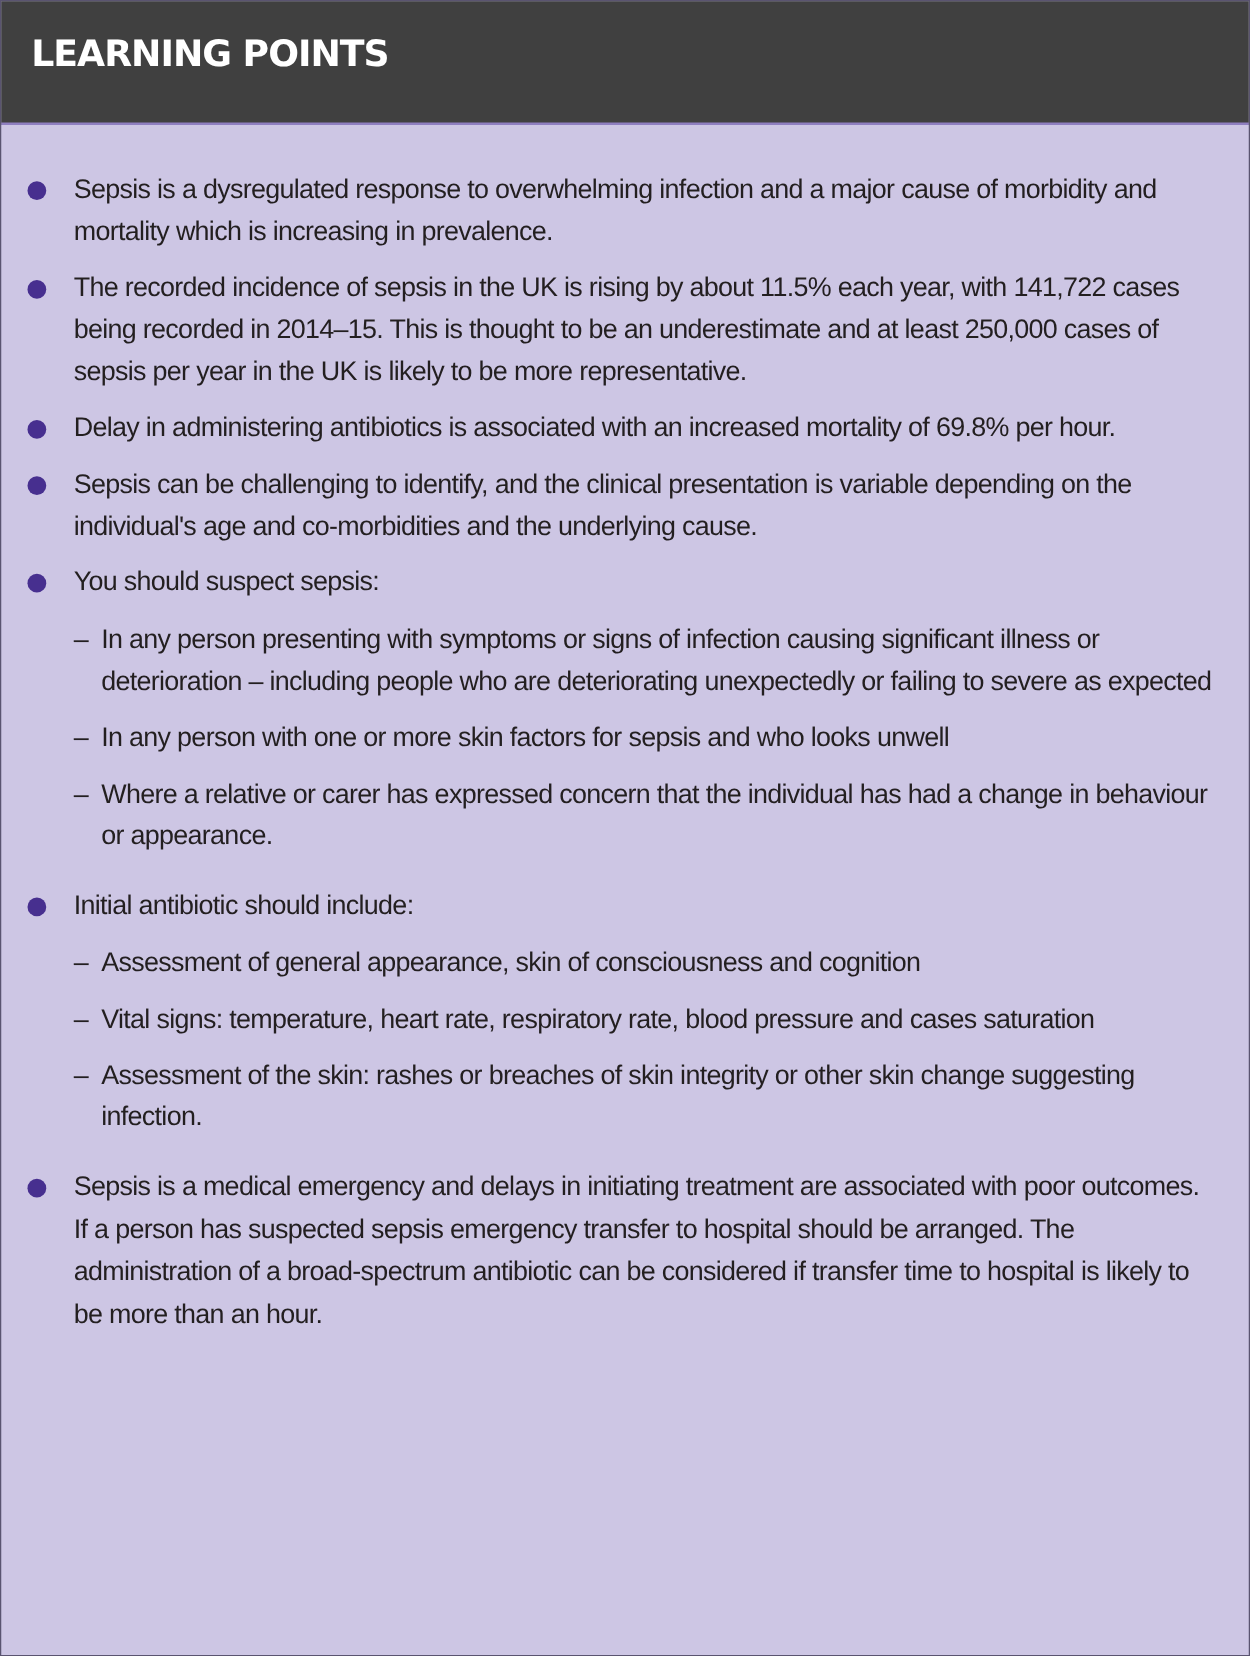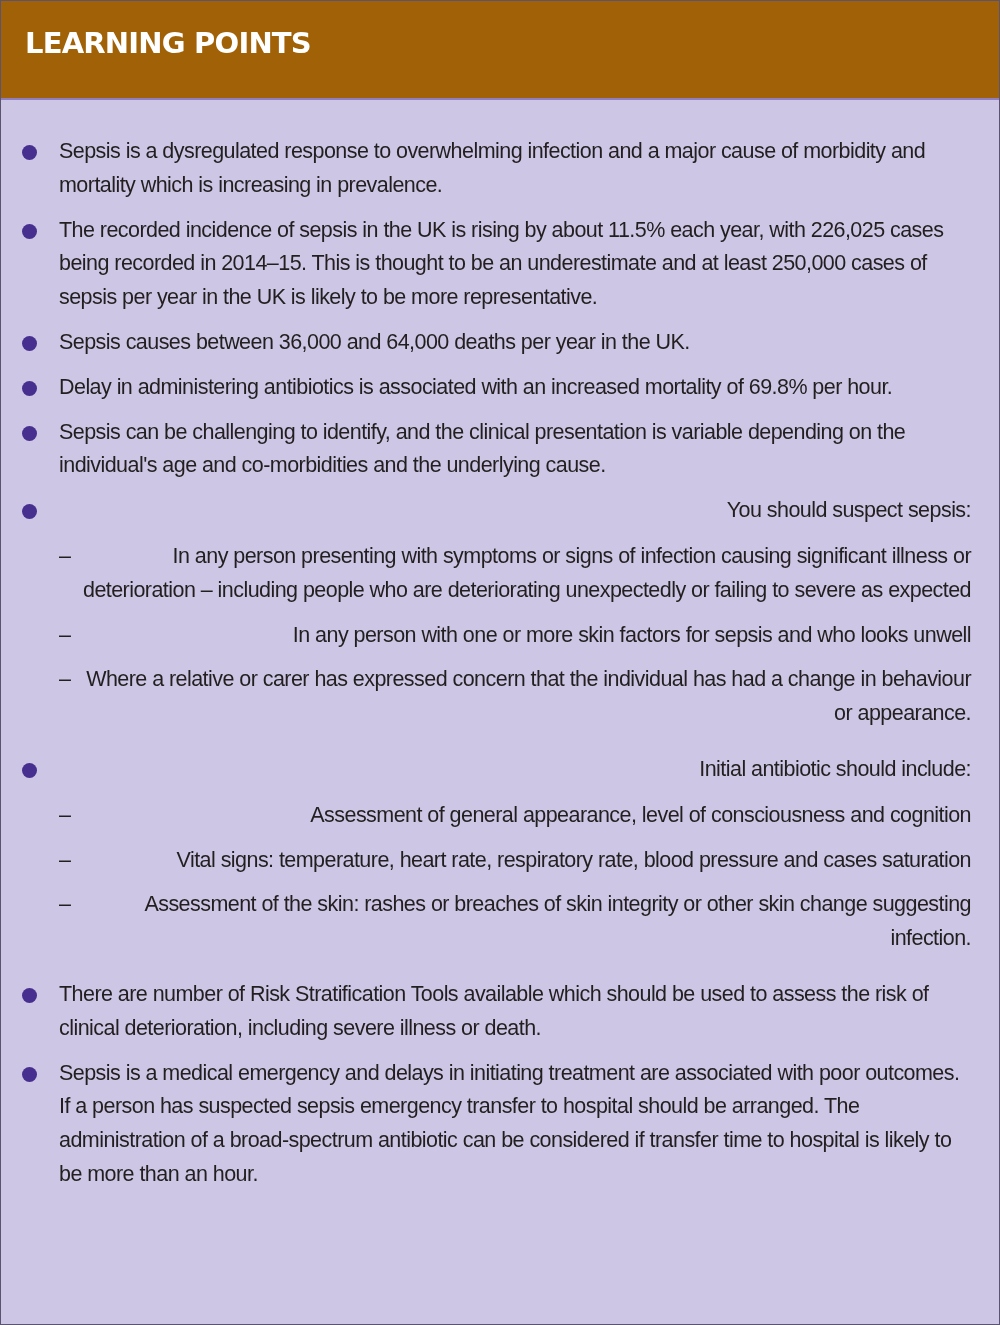--- a/index.html
+++ b/index.html
@@ -14,21 +14,21 @@
     .panel {
       position: relative;
       width: 998px;
       height: 1323px;
       border: 1px solid #5a5470;
       background: #cdc6e4;
       box-sizing: content-box;
     }
     .header {
       height: 97px;
-      background: #a16207;
+      background: #404040;
       border-bottom: 2px solid #8f7fc0;
       position: relative;
     }
     .header h1 {
       margin: 0;
       position: absolute;
       left: 24px;
       top: 28px;
       font-family: "DejaVu Sans", sans-serif;
       font-weight: bold;
@@ -73,44 +73,40 @@
       position: relative;
       padding-left: 22px;
       margin-bottom: 11px;
       margin-left: 0;
     }
     .dash {
       position: absolute;
       left: 0;
       top: 0;
     }
-    .item.has-sub { margin-bottom: 22px; text-align: right; }
+    .item.has-sub { margin-bottom: 22px; }
     .item.has-sub .sublist .subitem:last-child { margin-bottom: 0; }
     .item-text { display: block; }
   </style>
 </head>
 <body>
 
 <div class="panel">
   <div class="header">
     <h1>LEARNING POINTS</h1>
   </div>
 
   <ul class="list">
     <li class="item">
       <span class="bullet"></span>
       <span class="item-text">Sepsis is a dysregulated response to overwhelming infection and a major cause of morbidity and mortality which is increasing in prevalence.</span>
     </li>
     <li class="item">
       <span class="bullet"></span>
-      <span class="item-text">The recorded incidence of sepsis in the UK is rising by about 11.5% each year, with 226,025 cases being recorded in 2014–15. This is thought to be an underestimate and at least 250,000 cases of sepsis per year in the UK is likely to be more representative.</span>
-    </li>
-    <li class="item">
-      <span class="bullet"></span>
-      <span class="item-text">Sepsis causes between 36,000 and 64,000 deaths per year in the UK.</span>
+      <span class="item-text">The recorded incidence of sepsis in the UK is rising by about 11.5% each year, with 141,722 cases being recorded in 2014–15. This is thought to be an underestimate and at least 250,000 cases of sepsis per year in the UK is likely to be more representative.</span>
     </li>
     <li class="item">
       <span class="bullet"></span>
       <span class="item-text">Delay in administering antibiotics is associated with an increased mortality of 69.8% per hour.</span>
     </li>
     <li class="item">
       <span class="bullet"></span>
       <span class="item-text">Sepsis can be challenging to identify, and the clinical presentation is variable depending on the individual's age and co-morbidities and the underlying cause.</span>
     </li>
     <li class="item has-sub">
@@ -130,34 +126,30 @@
           <span class="item-text">Where a relative or carer has expressed concern that the individual has had a change in behaviour or appearance.</span>
         </li>
       </ul>
     </li>
     <li class="item has-sub">
       <span class="bullet"></span>
       <span class="item-text">Initial antibiotic should include:</span>
       <ul class="sublist">
         <li class="subitem">
           <span class="dash">–</span>
-          <span class="item-text">Assessment of general appearance, level of consciousness and cognition</span>
+          <span class="item-text">Assessment of general appearance, skin of consciousness and cognition</span>
         </li>
         <li class="subitem">
           <span class="dash">–</span>
           <span class="item-text">Vital signs: temperature, heart rate, respiratory rate, blood pressure and cases saturation</span>
         </li>
         <li class="subitem">
           <span class="dash">–</span>
           <span class="item-text">Assessment of the skin: rashes or breaches of skin integrity or other skin change suggesting infection.</span>
         </li>
       </ul>
     </li>
     <li class="item">
       <span class="bullet"></span>
-      <span class="item-text">There are number of Risk Stratification Tools available which should be used to assess the risk of clinical deterioration, including severe illness or death.</span>
-    </li>
-    <li class="item">
-      <span class="bullet"></span>
       <span class="item-text">Sepsis is a medical emergency and delays in initiating treatment are associated with poor outcomes. If a person has suspected sepsis emergency transfer to hospital should be arranged. The administration of a broad-spectrum antibiotic can be considered if transfer time to hospital is likely to be more than an hour.</span>
     </li>
   </ul>
 </div>
 
 </body></html>

